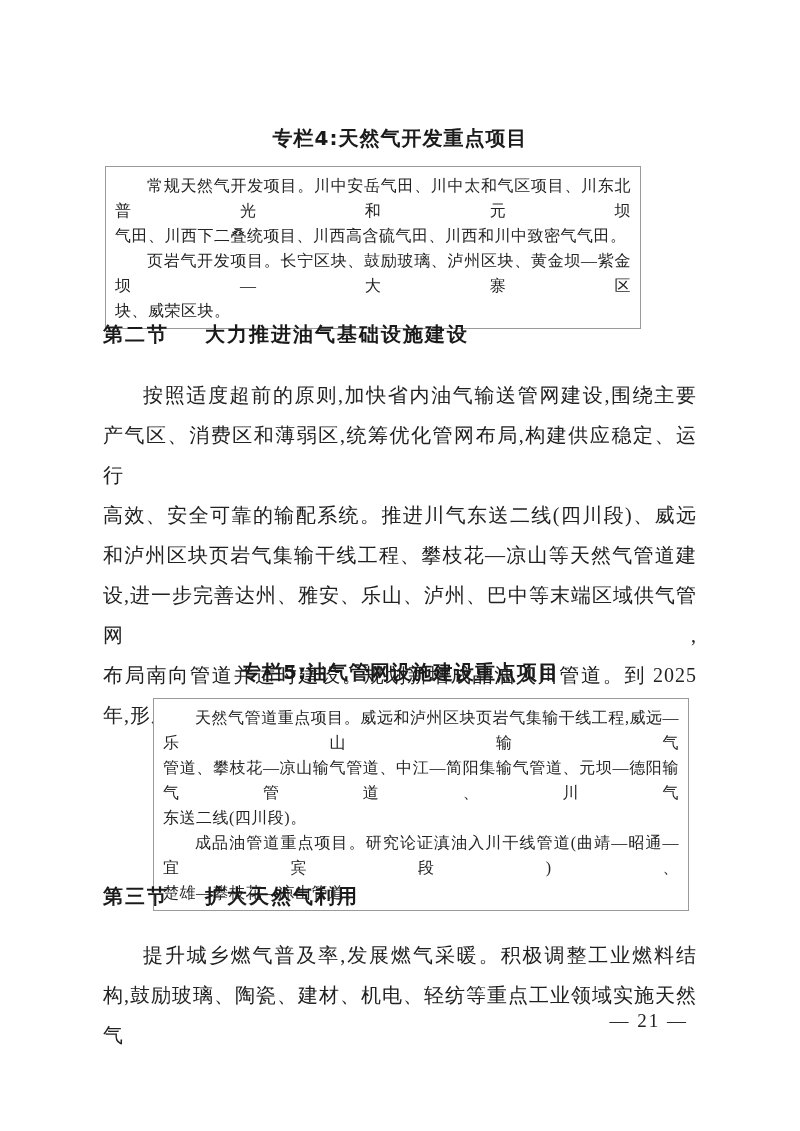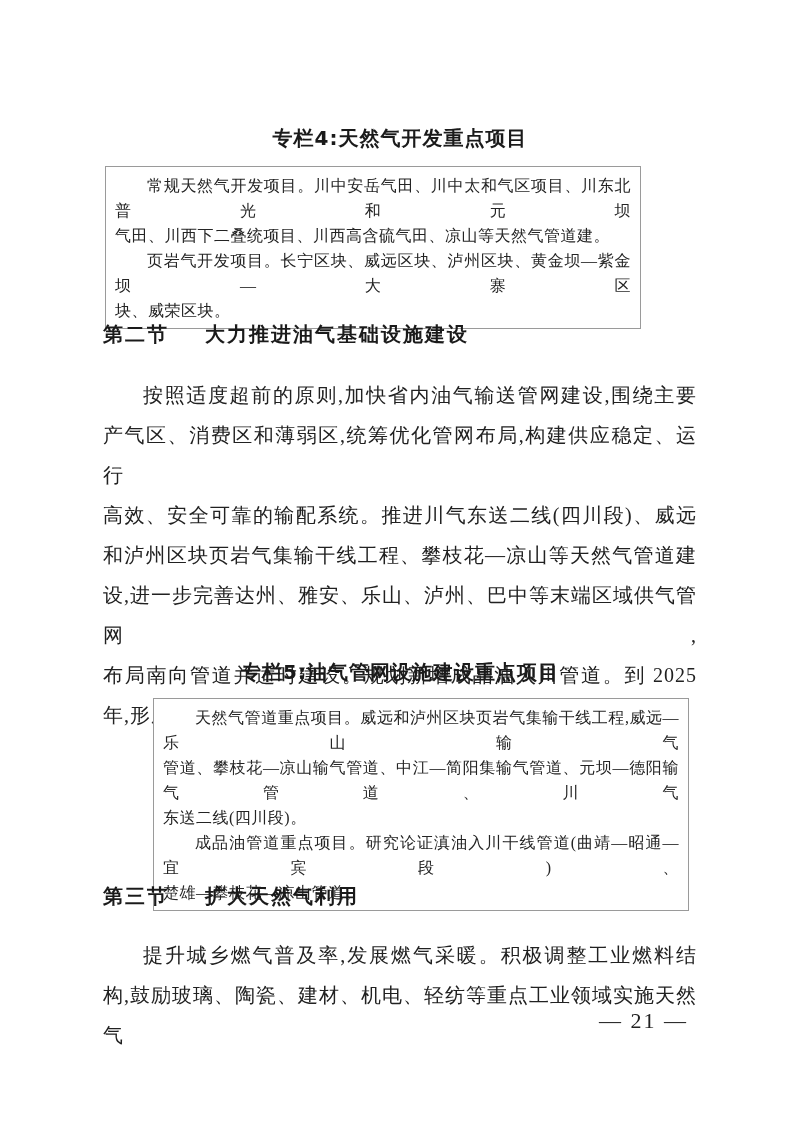--- a/index.html
+++ b/index.html
@@ -80,37 +80,37 @@
   .bln.last { text-align-last:left; }
   .bln.indent { text-indent:2em; }
 
   
   .page-number {
     position:absolute;
     top:1007px;
     left:103px;
     width:585px;
     text-align:right;
-    font-size:22px;
+    font-size:19px;
     line-height:28px;
     letter-spacing:2px;
     color:#212121;
   }
 </style>
 </head>
 <body>
 
 <div class="page">
 
   <div class="panel-title" id="panel4-title">专栏4:天然气开发重点项目</div>
 
   <div class="panel" id="panel4-box">
     <div class="pln indent">常规天然气开发项目。川中安岳气田、川中太和气区项目、川东北普光和元坝</div>
-    <div class="pln last">气田、川西下二叠统项目、川西高含硫气田、凉山等天然气管道建。</div>
-    <div class="pln indent">页岩气开发项目。长宁区块、威远区块、泸州区块、黄金坝—紫金坝—大寨区</div>
+    <div class="pln last">气田、川西下二叠统项目、川西高含硫气田、川西和川中致密气气田。</div>
+    <div class="pln indent">页岩气开发项目。长宁区块、鼓励玻璃、泸州区块、黄金坝—紫金坝—大寨区</div>
     <div class="pln last">块、威荣区块。</div>
   </div>
 
   <div class="section-heading" id="section2-heading">
     <span class="sec-label">第二节</span><span>大力推进油气基础设施建设</span>
   </div>
 
   <div class="bodytext" id="section2-body">
     <div class="bln indent">按照适度超前的原则,加快省内油气输送管网建设,围绕主要</div>
     <div class="bln">产气区、消费区和薄弱区,统筹优化管网布局,构建供应稳定、运行</div>

